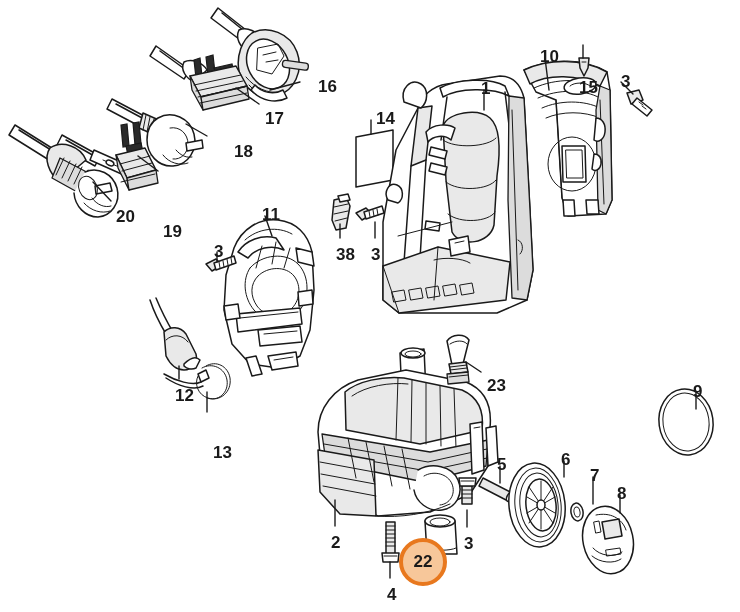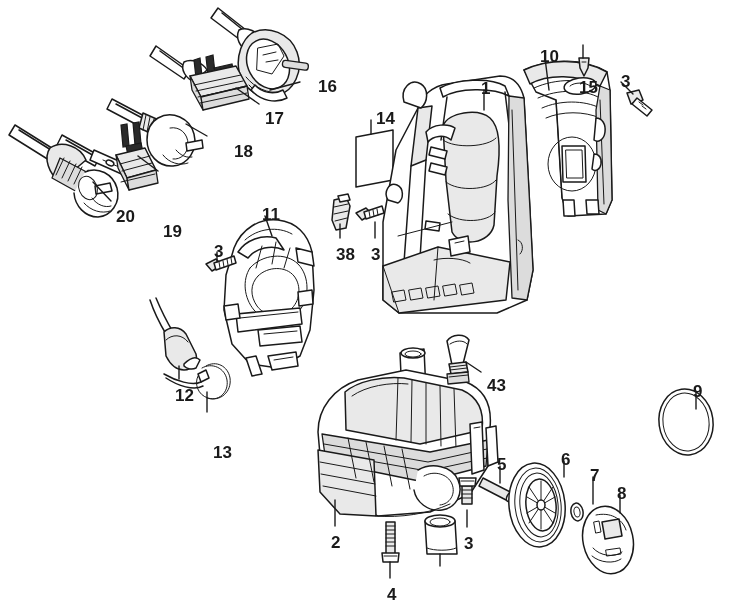--- a/index.html
+++ b/index.html
@@ -397,25 +397,28 @@
       <div class="callout" style="left: 376px; top: 110px;">14</div>
       <div class="callout" style="left: 540px; top: 48px; text-align: right;">10</div>
       <div class="callout" style="left: 579px; top: 35px; margin-top: 44px;">15</div>
       <div class="callout" style="left: 621px; top: 73px;">3</div>
       <div class="callout" style="left: 214px; top: 243px;">3</div>
       <div class="callout" style="left: 262px; top: 206px; text-align: right;">11</div>
       <div class="callout" style="left: 336px; top: 246px;">38</div>
       <div class="callout" style="left: 371px; top: 246px;">3</div>
       <div class="callout" style="left: 175px; top: 387px;">12</div>
       <div class="callout" style="left: 203px; top: 444px; margin-left: 10px;">13</div>
-      <div class="callout" style="left: 487px; top: 377px;">43</div>
+      <div class="callout" style="left: 487px; top: 377px;">23</div>
       <div class="callout" style="left: 331px; top: 534px;">2</div>
       <div class="callout" style="left: 387px; top: 586px;">4</div>
       <div class="callout" style="left: 464px; top: 535px;">3</div>
       <div class="callout" style="left: 497px; top: 456px;">5</div>
       <div class="callout" style="left: 561px; top: 451px;">6</div>
       <div class="callout" style="left: 590px; top: 467px;">7</div>
       <div class="callout" style="left: 617px; top: 485px;">8</div>
       <div class="callout" style="left: 693px; top: 383px;">9</div>
     </div>
 
-
+<div class="hl-badge" id="hl-badge" style="left: 399px; top: 538px; border-color: rgb(232, 120, 30); background: rgb(247, 199, 154);">
+  <span>22</span>
 </div>
 
+</div>
+
 </body></html>

